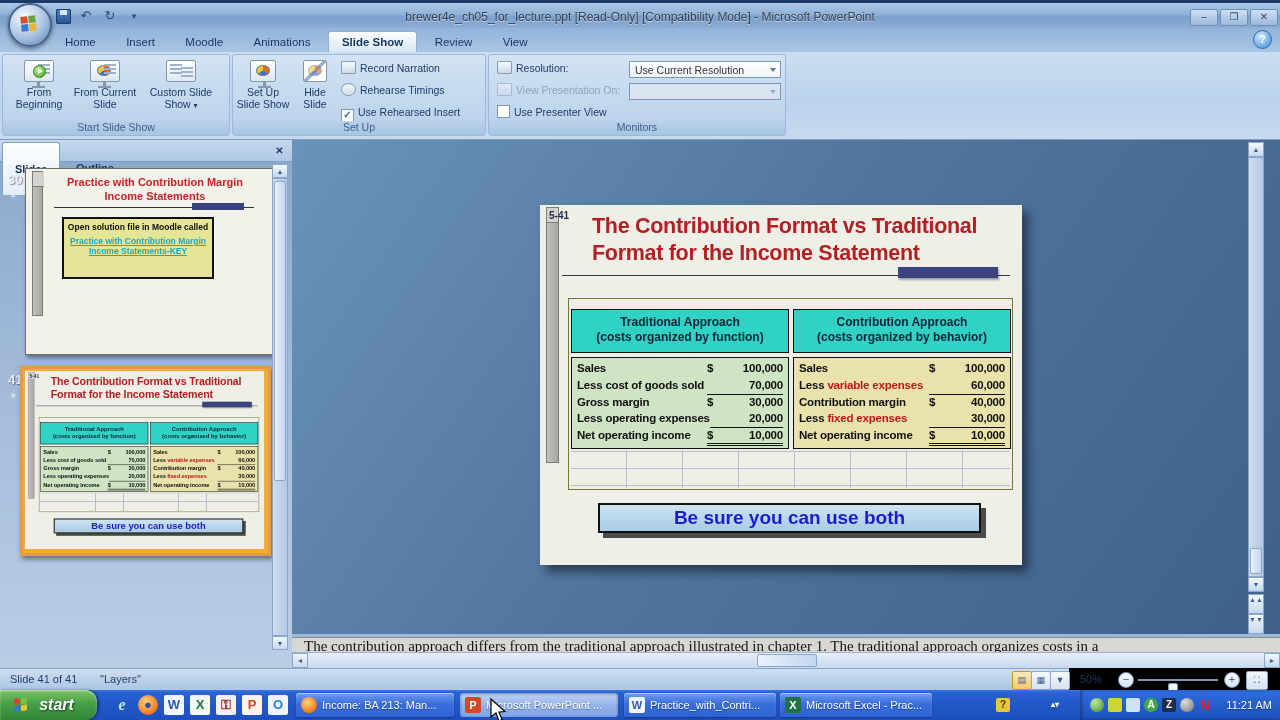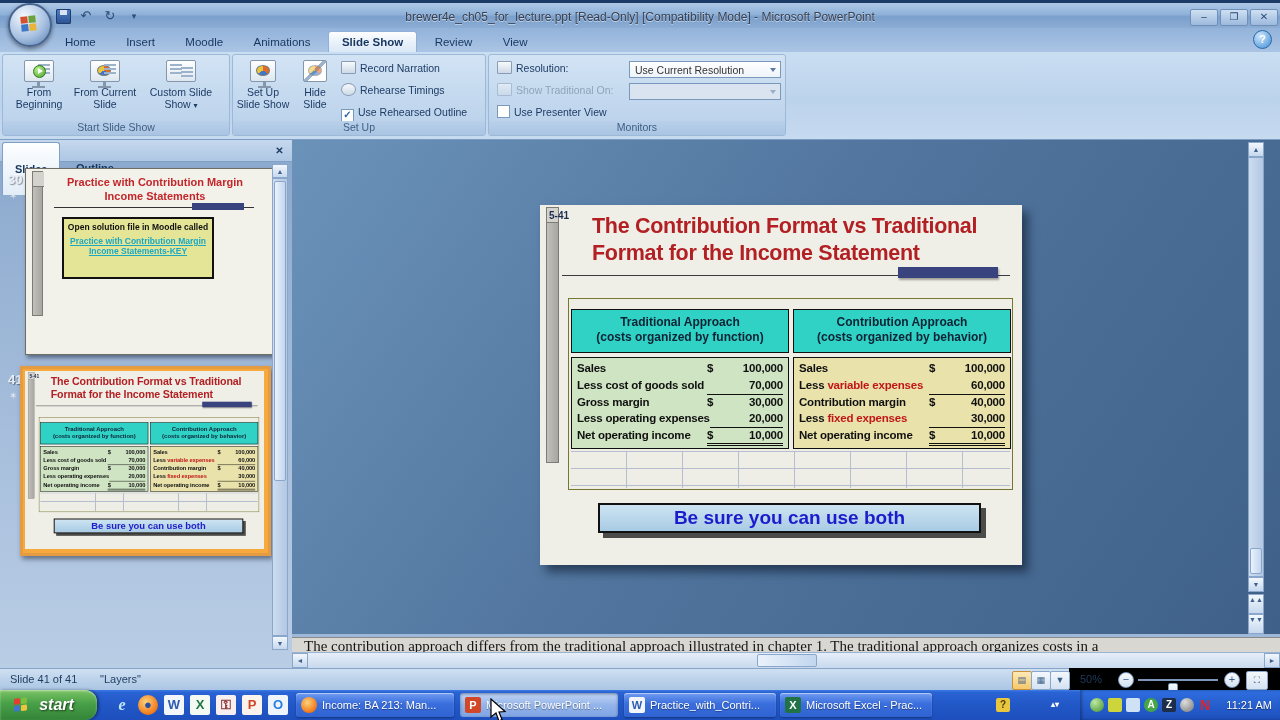--- a/index.html
+++ b/index.html
@@ -197,34 +197,34 @@
           </div>
         <div>Hide Slide</div>
       </div>
       <div class="smallrow" style="left:108px;top:6px;">
         <span class="miniic"></span><span>Record Narration</span>
       </div>
       <div class="smallrow" style="left:108px;top:28px;">
         <span class="miniic" style="border-radius:50%;"></span><span>Rehearse Timings</span>
       </div>
       <div class="smallrow" style="left:108px;top:50px;">
-        <span class="cbx">✓</span><span>Use Rehearsed Outline</span>
+        <span class="cbx">✓</span><span>Use Rehearsed Insert</span>
       </div>
       <div class="rgroup-label">Set Up</div>
     </div>
 
     <div class="rgroup" style="left:488px;width:298px;">
       <div class="smallrow" style="left:8px;top:6px;">
         <span class="miniic"></span><span>Resolution:</span>
       </div>
       <div class="ddl" style="left:140px;top:6px;">
         <span>Use Current Resolution</span><span class="car"></span>
       </div>
       <div class="smallrow glabel-dis" style="left:8px;top:28px;">
-        <span class="miniic" style="opacity:.5;"></span><span>Show Traditional On:</span>
+        <span class="miniic" style="opacity:.5;"></span><span>View Presentation On:</span>
       </div>
       <div class="ddl disabled" style="left:140px;top:28px;">
         <span class="car" style="opacity:.5;"></span>
       </div>
       <div class="smallrow" style="left:8px;top:50px;">
         <span class="cbx"></span><span>Use Presenter View</span>
       </div>
       <div class="rgroup-label">Monitors</div>
     </div>
   </div>

